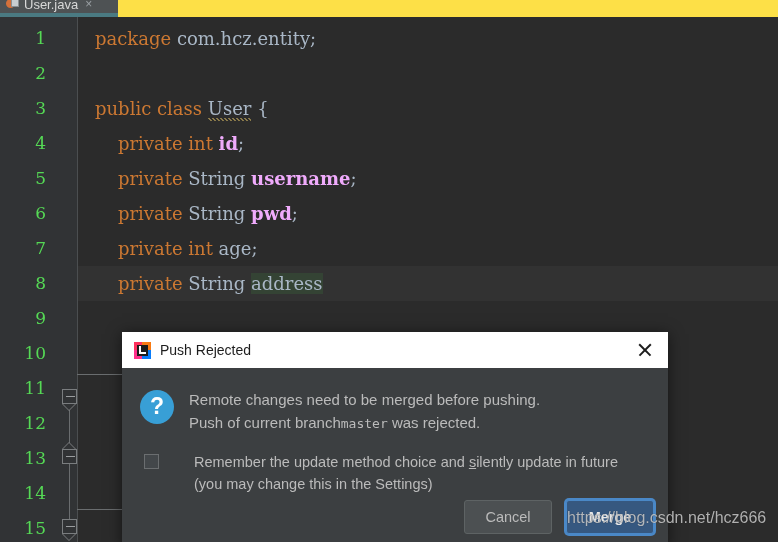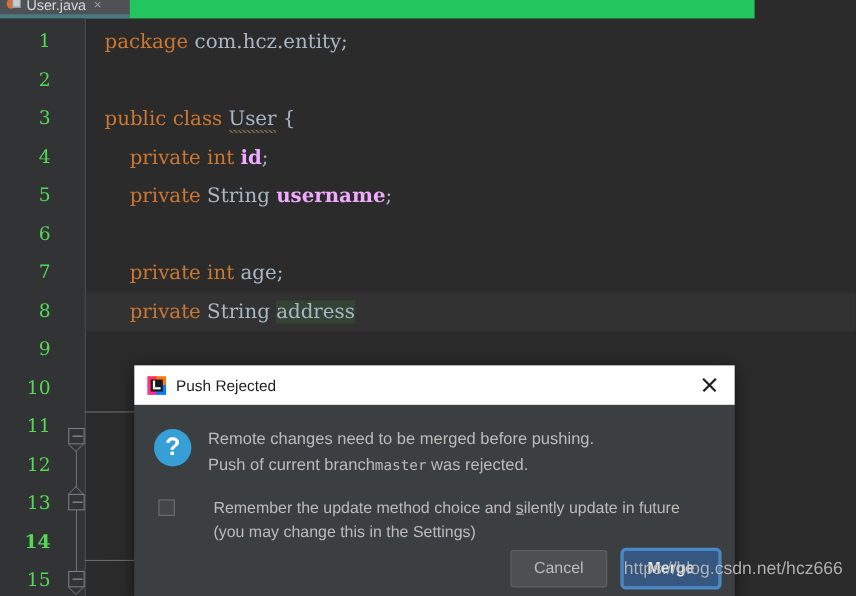--- a/index.html
+++ b/index.html
@@ -6,22 +6,22 @@
   html, body {
     width: 778px; height: 542px;
     overflow: hidden;
     background: #2b2b2b;
     font-family: "Liberation Sans", sans-serif;
   }
   #root { position: relative; width: 778px; height: 542px; overflow: hidden; }
 
   
   .tabstrip {
-    position: absolute; left: 0; top: 0; width: 686px; height: 17px;
-    background: #22c55e;
+    position: absolute; left: 0; top: 0; width: 778px; height: 17px;
+    background: #fde047;
   }
   .tab {
     position: absolute; left: 0; top: -9px; width: 118px; height: 26px;
     background: #4e5254;
     display: flex; align-items: center; gap: 5px;
     padding: 0 6px 0 6px;
   }
   .tab .tab-underline {
     position: absolute; left: 0; bottom: 0; width: 118px; height: 4px;
     background: #4a7a82;
@@ -248,21 +248,21 @@
         <div class="lineno" style="top: 109px;">4</div>
         <div class="lineno" style="top: 144px;">5</div>
         <div class="lineno" style="top: 179px;">6</div>
         <div class="lineno" style="top: 214px;">7</div>
         <div class="lineno" style="top: 249px;">8</div>
         <div class="lineno" style="top: 284px;">9</div>
         <div class="lineno" style="top: 319px;">10</div>
         <div class="lineno" style="top: 354px;">11</div>
         <div class="lineno" style="top: 389px;">12</div>
         <div class="lineno" style="top: 424px;">13</div>
-        <div class="lineno" style="top: 459px; font-weight: bold;">14</div>
+        <div class="lineno" style="top: 459px;">14</div>
         <div class="lineno" style="top: 494px;">15</div>
       </div>
 
     <div class="folds">
       <div class="fold-line" style="top:380px;height:140px;"></div>
 
       <div class="fold-box" style="left:0px;top:372px;">
           <i class="minus"></i>
         </div>
       <div class="fold-arrow" style="left:0px;top:387px;">
@@ -286,20 +286,21 @@
       <div class="fold-tick" style="left:15px;top:357px;width:120px;"></div>
       <div class="fold-tick" style="left:15px;top:492px;width:120px;"></div>
     </div>
 
     <div class="code" id="code">
         <div class="codeline" style="top: 4px;"><span class="kw">package</span><span class="txt"> com.hcz.entity;</span></div>
         <div class="codeline" style="top: 39px;"></div>
         <div class="codeline" style="top: 74px;"><span class="kw">public class </span><span class="warnu">User</span><span class="brc"> {</span></div>
         <div class="codeline" style="top: 109px;"><span class="kw">    private int </span><span class="fld">id</span><span class="punc">;</span></div>
         <div class="codeline" style="top: 144px;"><span class="kw">    private </span><span class="txt">String </span><span class="fld">username</span><span class="punc">;</span></div>
+        <div class="codeline" style="top: 179px;"><span class="kw">    private </span><span class="txt">String </span><span class="fld">pwd</span><span class="punc">;</span></div>
         <div class="codeline" style="top: 214px;"><span class="kw">    private int </span><span class="txt">age</span><span class="punc">;</span></div>
         <div class="codeline hl" style="top: 249px;"><span class="kw">    private </span><span class="txt">String </span><span class="selbg">address</span></div>
       </div>
   </div>
 
   <div class="dialog">
     <div class="dlg-title">
       <span class="ij-icon">
         <i class="q1"></i>
           <i class="q2"></i>

